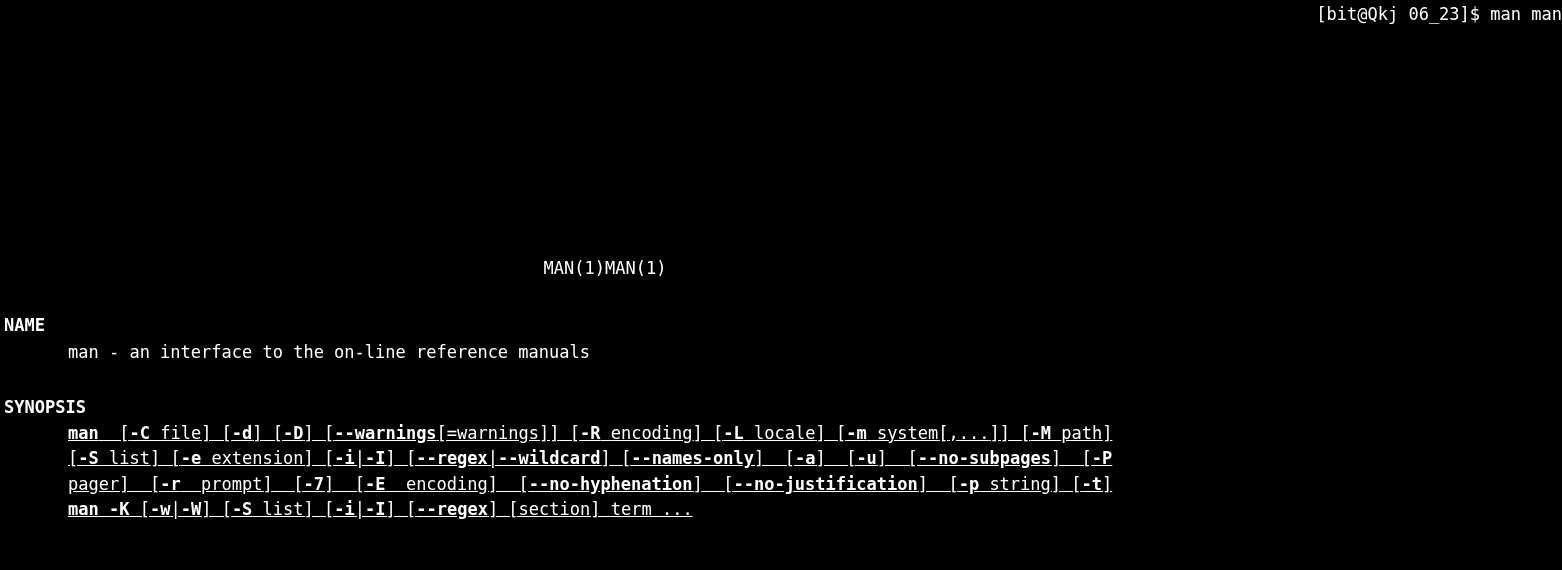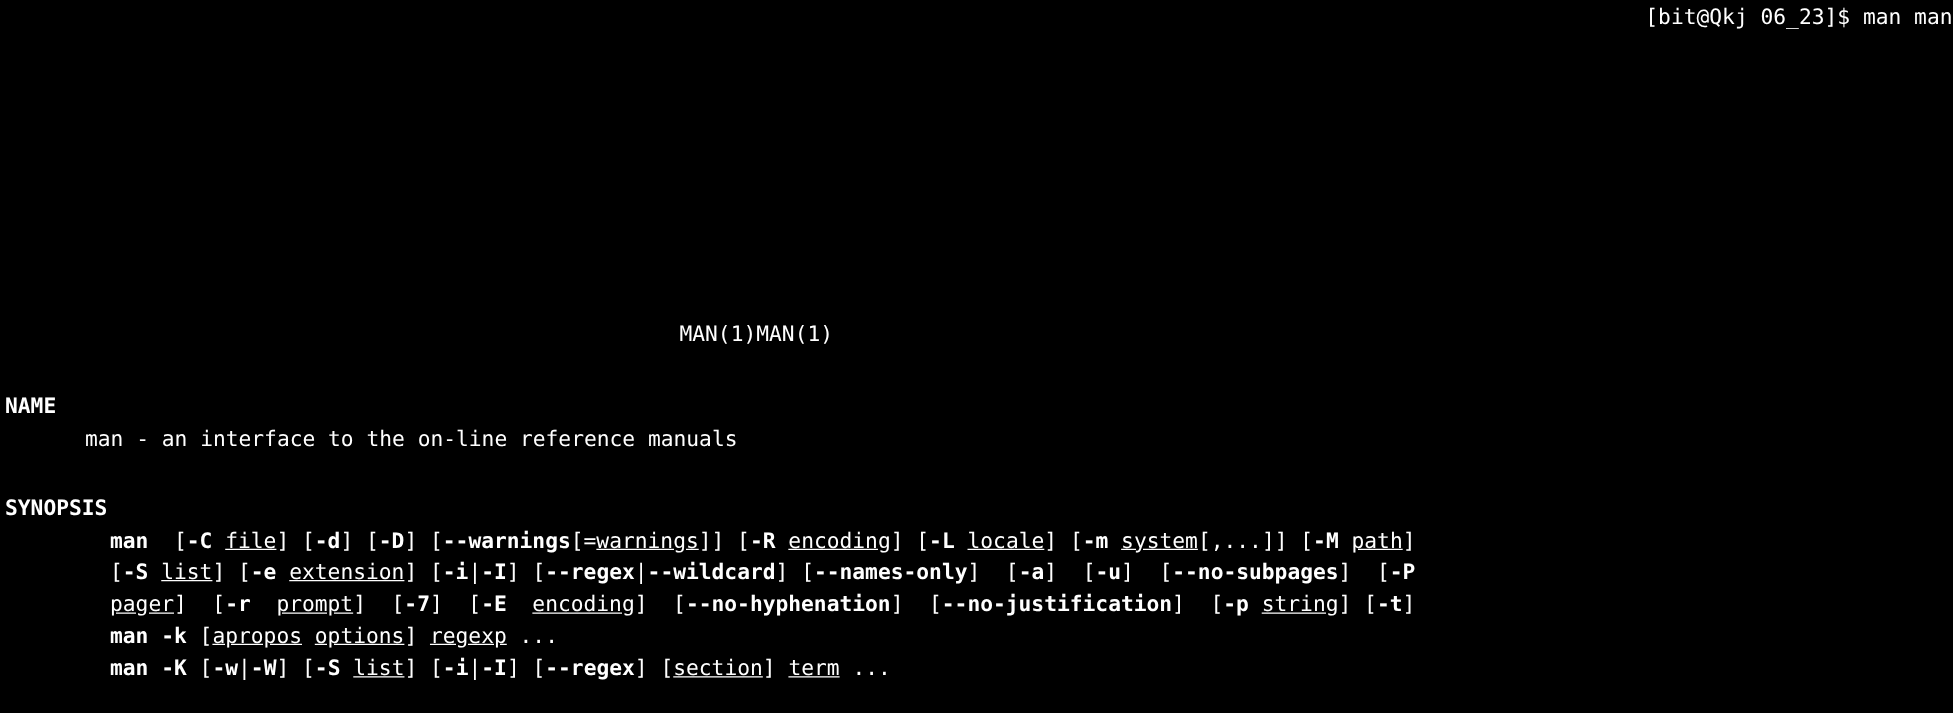--- a/index.html
+++ b/index.html
@@ -21,21 +21,21 @@
       justify-content: center;
       padding: 0 20px;
       width: 1210px;
     }
     .header-center { text-align: center; }
     .section-title { font-weight: bold; padding-left: 4px; margin-top: 30px; }
     .section-title.first { margin-top: 32px; }
     .indent { padding-left: 68px; margin-top: 1px; }
     .b { font-weight: bold; }
     .u { text-decoration: underline; }
-    .syn { padding-left: 88px; width: 1210px; }
+    .syn { padding-left: 68px; width: 1210px; text-decoration: underline; }
     .syn-line { display: block; text-align: justify; }
   </style>
 </head>
 <body>
 
 <div class="prompt-line">
   <span>[</span><span>bit</span><span>@</span><span>Qkj</span><span> </span><span>06_23</span><span>]</span><span>$</span><span> </span><span>man man</span>
 </div>
 
 <div class="spacer"></div>
@@ -54,18 +54,15 @@
   <div class="syn-line">
     <span class="b">man</span>&nbsp;&nbsp;[<span class="b">-C</span>&nbsp;<span class="u">file</span>]&nbsp;[<span class="b">-d</span>]&nbsp;[<span class="b">-D</span>]&nbsp;[<span class="b">--warnings</span>[=<span class="u">warnings</span>]]&nbsp;[<span class="b">-R</span>&nbsp;<span class="u">encoding</span>]&nbsp;[<span class="b">-L</span>&nbsp;<span class="u">locale</span>]&nbsp;[<span class="b">-m</span>&nbsp;<span class="u">system</span>[<span>,...</span>]]&nbsp;[<span class="b">-M</span>&nbsp;<span class="u">path</span>]
   </div>
   <div class="syn-line">
     [<span class="b">-S</span>&nbsp;<span class="u">list</span>]&nbsp;[<span class="b">-e</span>&nbsp;<span class="u">extension</span>]&nbsp;[<span class="b">-i</span>|<span class="b">-I</span>]&nbsp;[<span class="b">--regex</span>|<span class="b">--wildcard</span>]&nbsp;[<span class="b">--names-only</span>]&nbsp;&nbsp;[<span class="b">-a</span>]&nbsp;&nbsp;[<span class="b">-u</span>]&nbsp;&nbsp;[<span class="b">--no-subpages</span>]&nbsp;&nbsp;[<span class="b">-P</span>
   </div>
   <div class="syn-line">
     <span class="u">pager</span>]&nbsp;&nbsp;[<span class="b">-r</span>&nbsp;&nbsp;<span class="u">prompt</span>]&nbsp;&nbsp;[<span class="b">-7</span>]&nbsp;&nbsp;[<span class="b">-E</span>&nbsp;&nbsp;<span class="u">encoding</span>]&nbsp;&nbsp;[<span class="b">--no-hyphenation</span>]&nbsp;&nbsp;[<span class="b">--no-justification</span>]&nbsp;&nbsp;[<span class="b">-p</span>&nbsp;<span class="u">string</span>]&nbsp;[<span class="b">-t</span>]
   </div>
   <div class="syn-line">
-    <span class="b">man</span>&nbsp;<span class="b">-k</span>&nbsp;[<span class="u">apropos</span>&nbsp;<span class="u">options</span>]&nbsp;<span class="u">regexp</span>&nbsp;<span>...</span>
-  </div>
-  <div class="syn-line">
     <span class="b">man</span>&nbsp;<span class="b">-K</span>&nbsp;[<span class="b">-w</span>|<span class="b">-W</span>]&nbsp;[<span class="b">-S</span>&nbsp;<span class="u">list</span>]&nbsp;[<span class="b">-i</span>|<span class="b">-I</span>]&nbsp;[<span class="b">--regex</span>]&nbsp;[<span class="u">section</span>]&nbsp;<span class="u">term</span>&nbsp;<span>...</span>
   </div>
 </div>
 
 </body></html>

